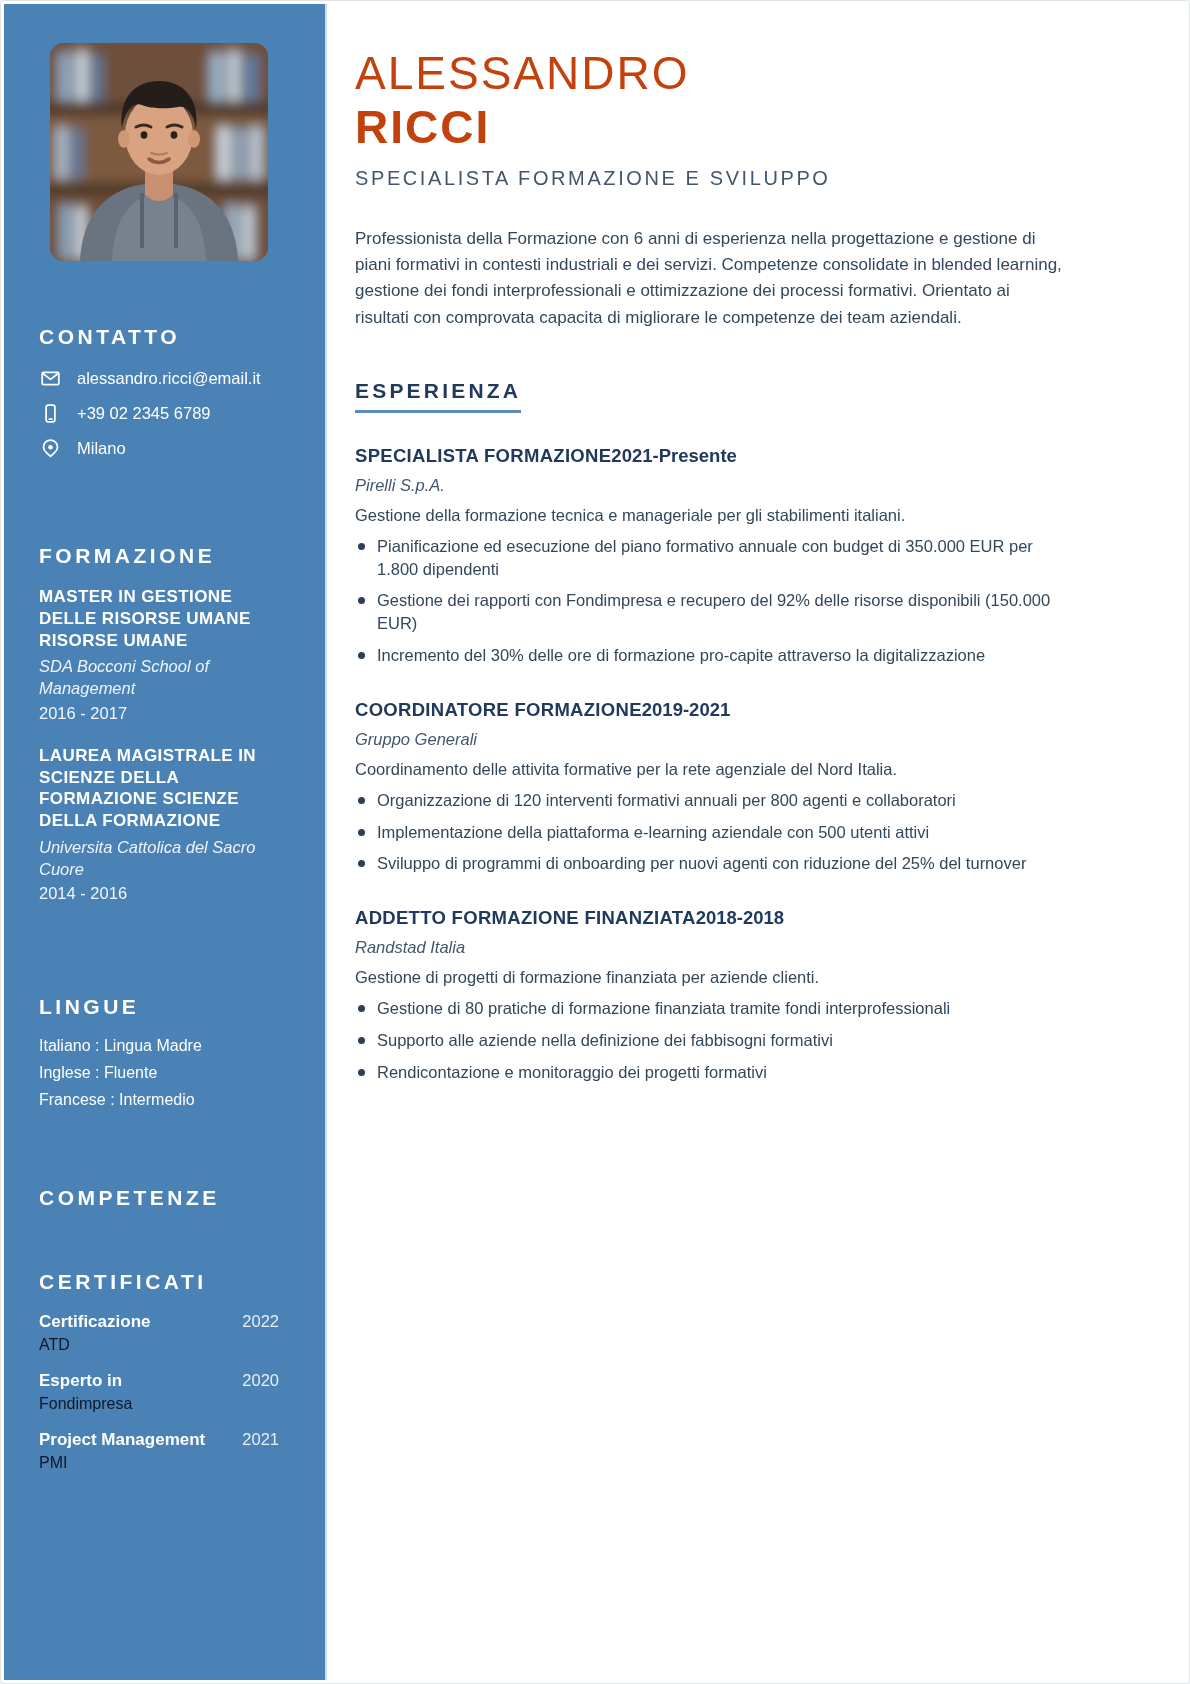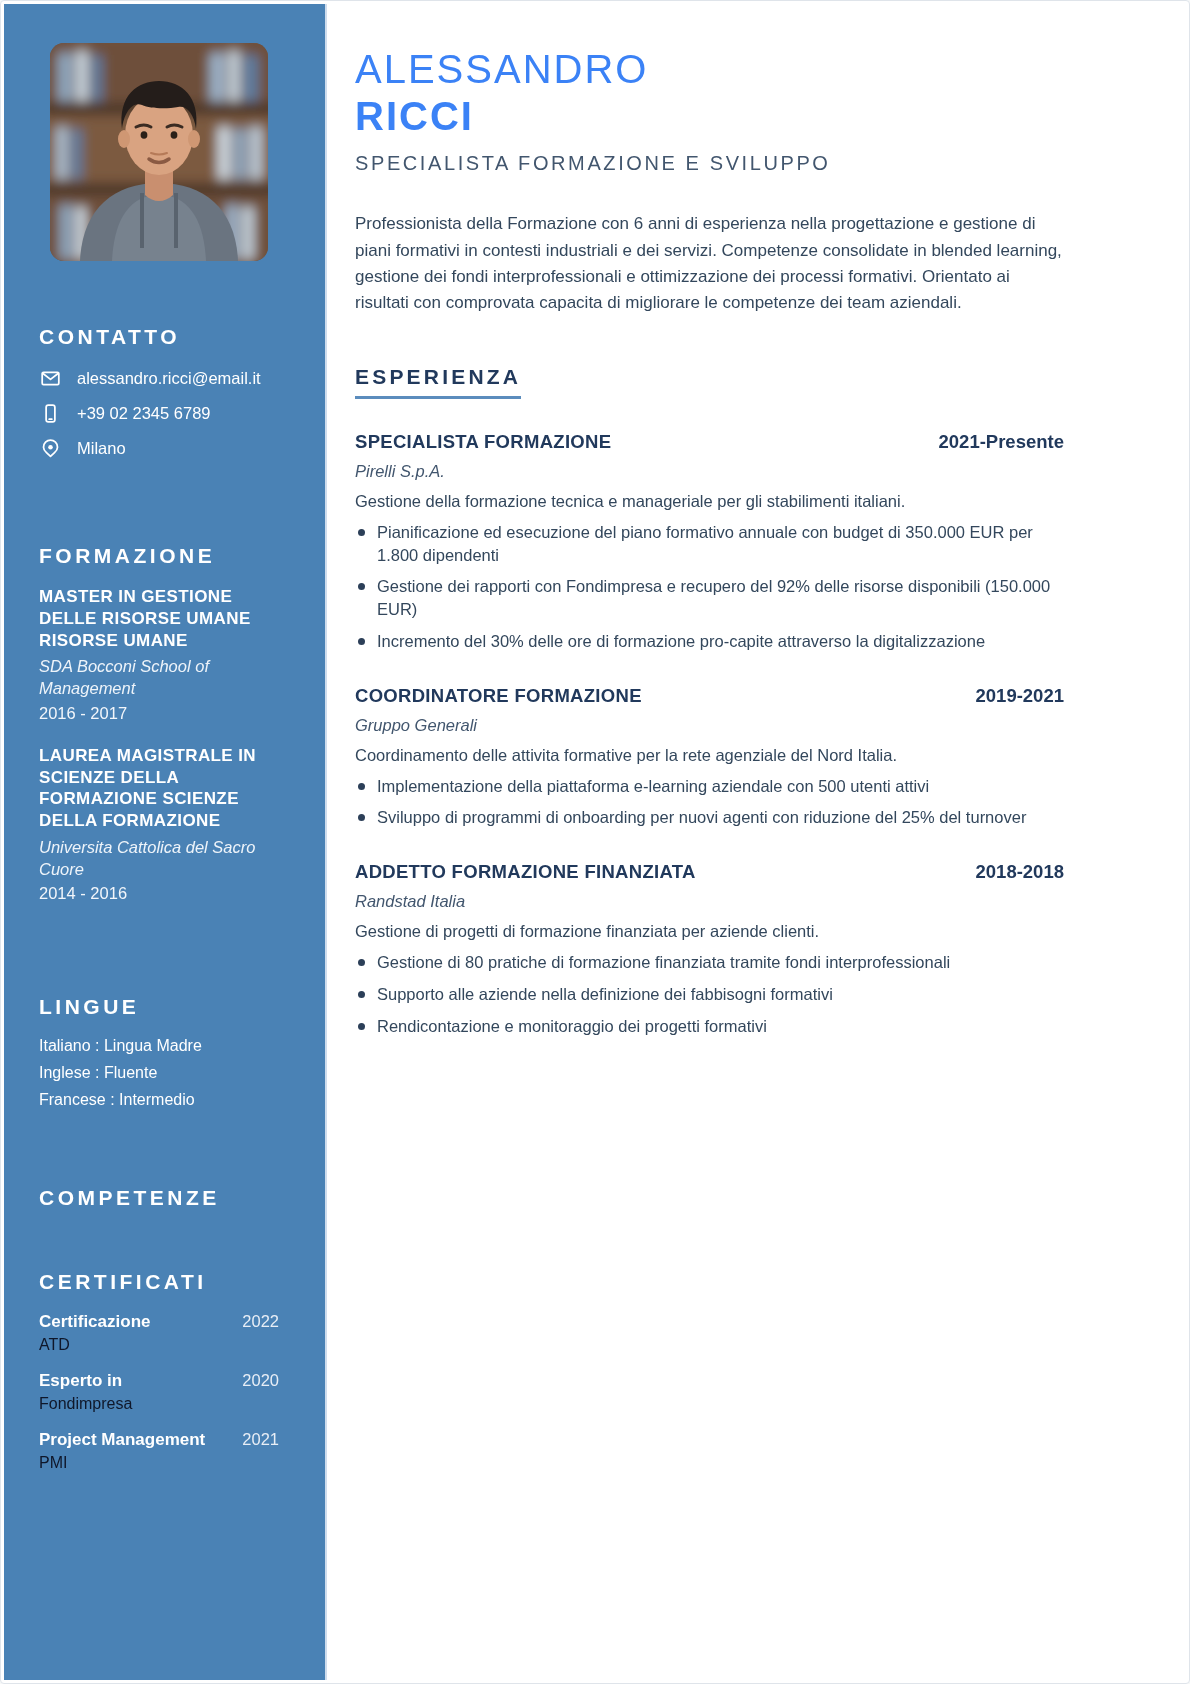--- a/index.html
+++ b/index.html
@@ -73,22 +73,22 @@
   .cert-name { font-size:17px; font-weight:700; }
   .cert-year { font-size:16.5px; color:#e8eef6; }
   .cert-issuer { font-size:16px; color:#0f172a; margin-top:4px; }
   
   .main {
     flex:1;
     padding:42px 122px 40px 28px;
     color:#33475c;
   }
   .name {
-    color:#3b82f6;
-    font-size:40px;
+    color:#c2410c;
+    font-size:46px;
     letter-spacing:2px;
     line-height:1.18;
   }
   .name .first { font-weight:400; display:block; }
   .name .last  { font-weight:700; display:block; }
   .job-subtitle {
     margin-top:12px;
     font-size:20px;
     letter-spacing:2.6px;
     font-weight:500;
@@ -104,21 +104,21 @@
     margin-top:48px;
     display:inline-block;
     color:#21395c;
     font-size:21px; font-weight:700;
     letter-spacing:3.2px;
     padding-bottom:7px;
     border-bottom:3px solid #5b8cbd;
   }
   .job { margin-top:32px; }
   .job-titlerow {
-    display:flex; justify-content:space-between; align-items:baseline;
+    display:flex; align-items:baseline;
   }
   .job-title {
     font-size:18.5px; font-weight:700;
     color:#21395c; letter-spacing:0.3px;
   }
   .job-period {
     font-size:18.5px; font-weight:700;
     color:#21395c;
   }
   .job-company {
@@ -327,20 +327,21 @@
     </section>
 
     <section class="job">
       <div class="job-titlerow">
         <span class="job-title">COORDINATORE FORMAZIONE</span>
         <span class="job-period">2019-2021</span>
       </div>
       <div class="job-company">Gruppo Generali</div>
       <div class="job-desc">Coordinamento delle attivita formative per la rete agenziale del Nord Italia.</div>
       <ul class="job-bullets">
+        <li>Organizzazione di 120 interventi formativi annuali per 800 agenti e collaboratori</li>
         <li>Implementazione della piattaforma e-learning aziendale con 500 utenti attivi</li>
         <li>Sviluppo di programmi di onboarding per nuovi agenti con riduzione del 25% del turnover</li>
       </ul>
     </section>
 
     <section class="job">
       <div class="job-titlerow">
         <span class="job-title">ADDETTO FORMAZIONE FINANZIATA</span>
         <span class="job-period">2018-2018</span>
       </div>

